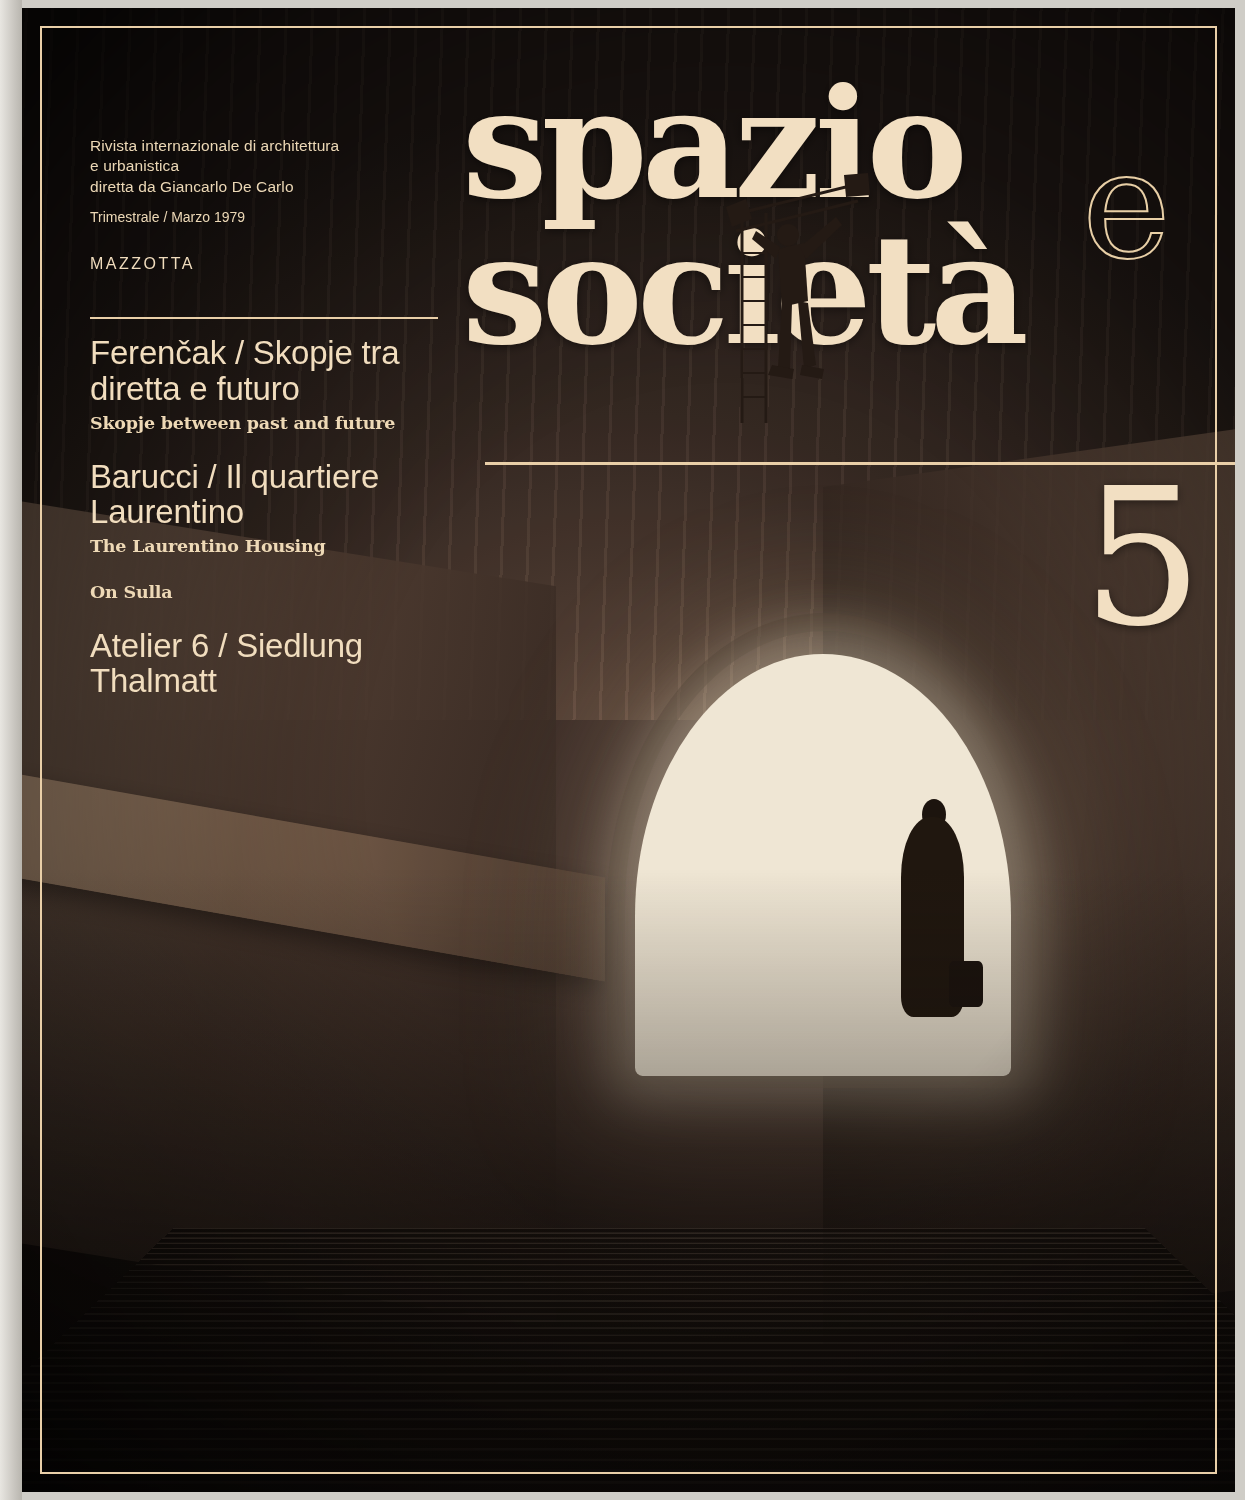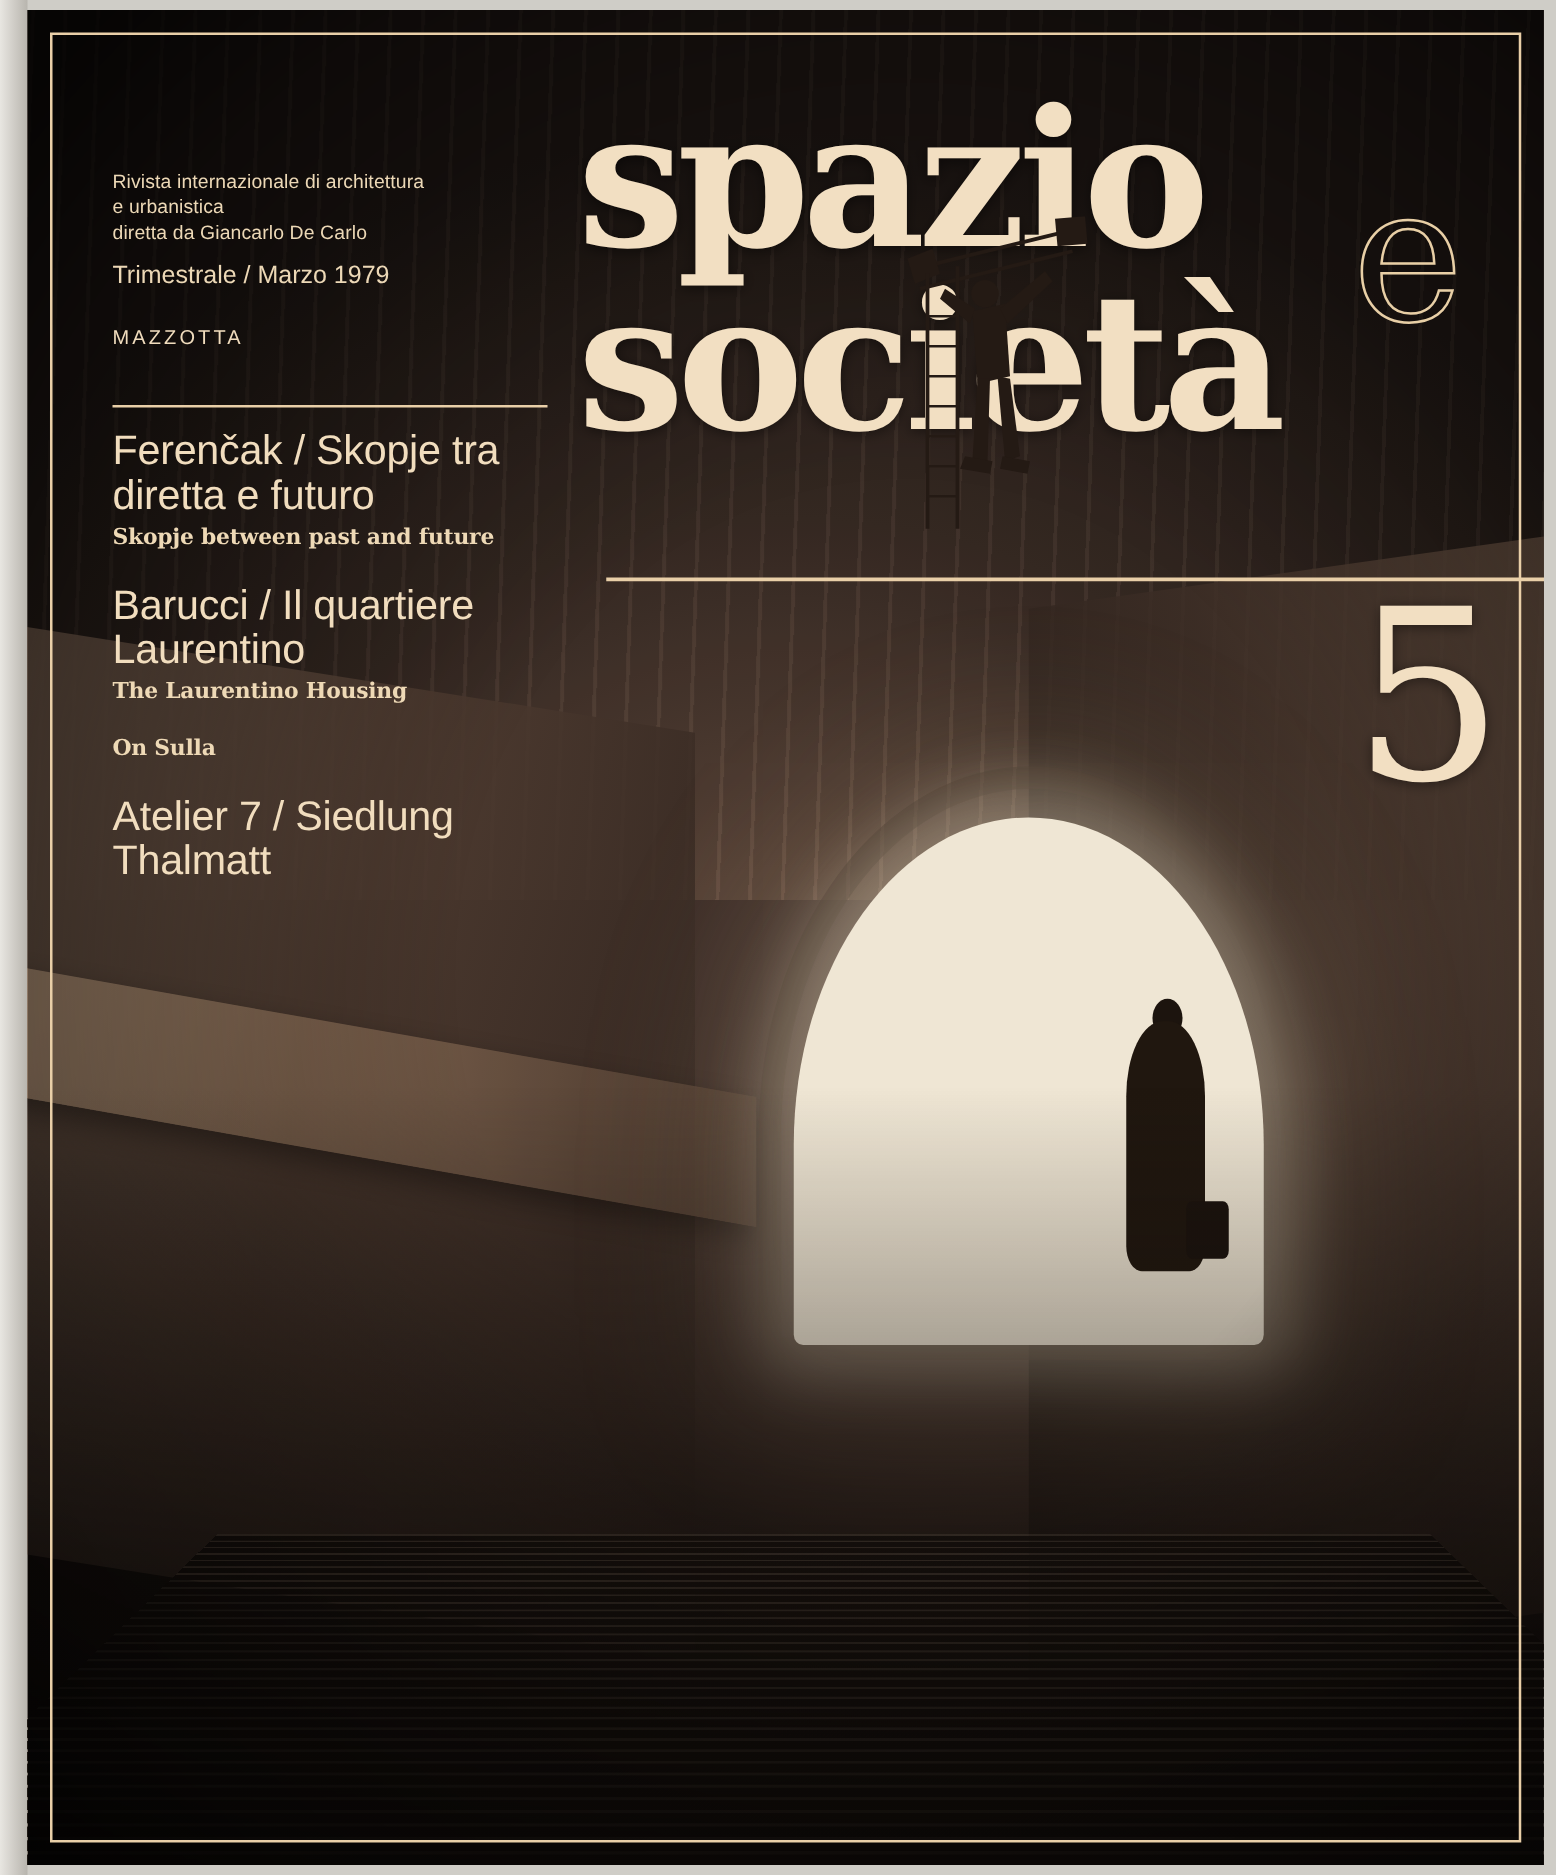--- a/index.html
+++ b/index.html
@@ -245,21 +245,21 @@
     margin-top: 20px;
   }
   .subtitle {
     font-size: 15.5px;
     line-height: 1.32;
     color: #ecd8b6;
     letter-spacing: 0.1px;
   }
   .periodicity {
     margin-top: 12px;
-    font-size: 20px;
+    font-size: 14px;
     color: #ecd8b6;
   }
   .publisher {
     margin-top: 30px;
     font-size: 16px;
     letter-spacing: 2.5px;
     color: #f0dcbd;
   }
   .toc-rule {
     margin-top: 44px;
@@ -370,20 +370,20 @@
           <div class="toc-sub">Skopje between past and future</div>
         </div>
         <div class="toc-item">
           <div class="toc-title">Barucci / Il quartiere Laurentino</div>
           <div class="toc-sub">The Laurentino Housing</div>
         </div>
         <div class="toc-item">
           <div class="toc-sub">On Sulla</div>
         </div>
         <div class="toc-item">
-          <div class="toc-title">Atelier 7 / Siedlung Thalmatt</div>
+          <div class="toc-title">Atelier 6 / Siedlung Thalmatt</div>
           <div class="toc-sub"></div>
         </div>
       </div>
     </div>
 
   </div>
 </div>
 
 </body></html>

